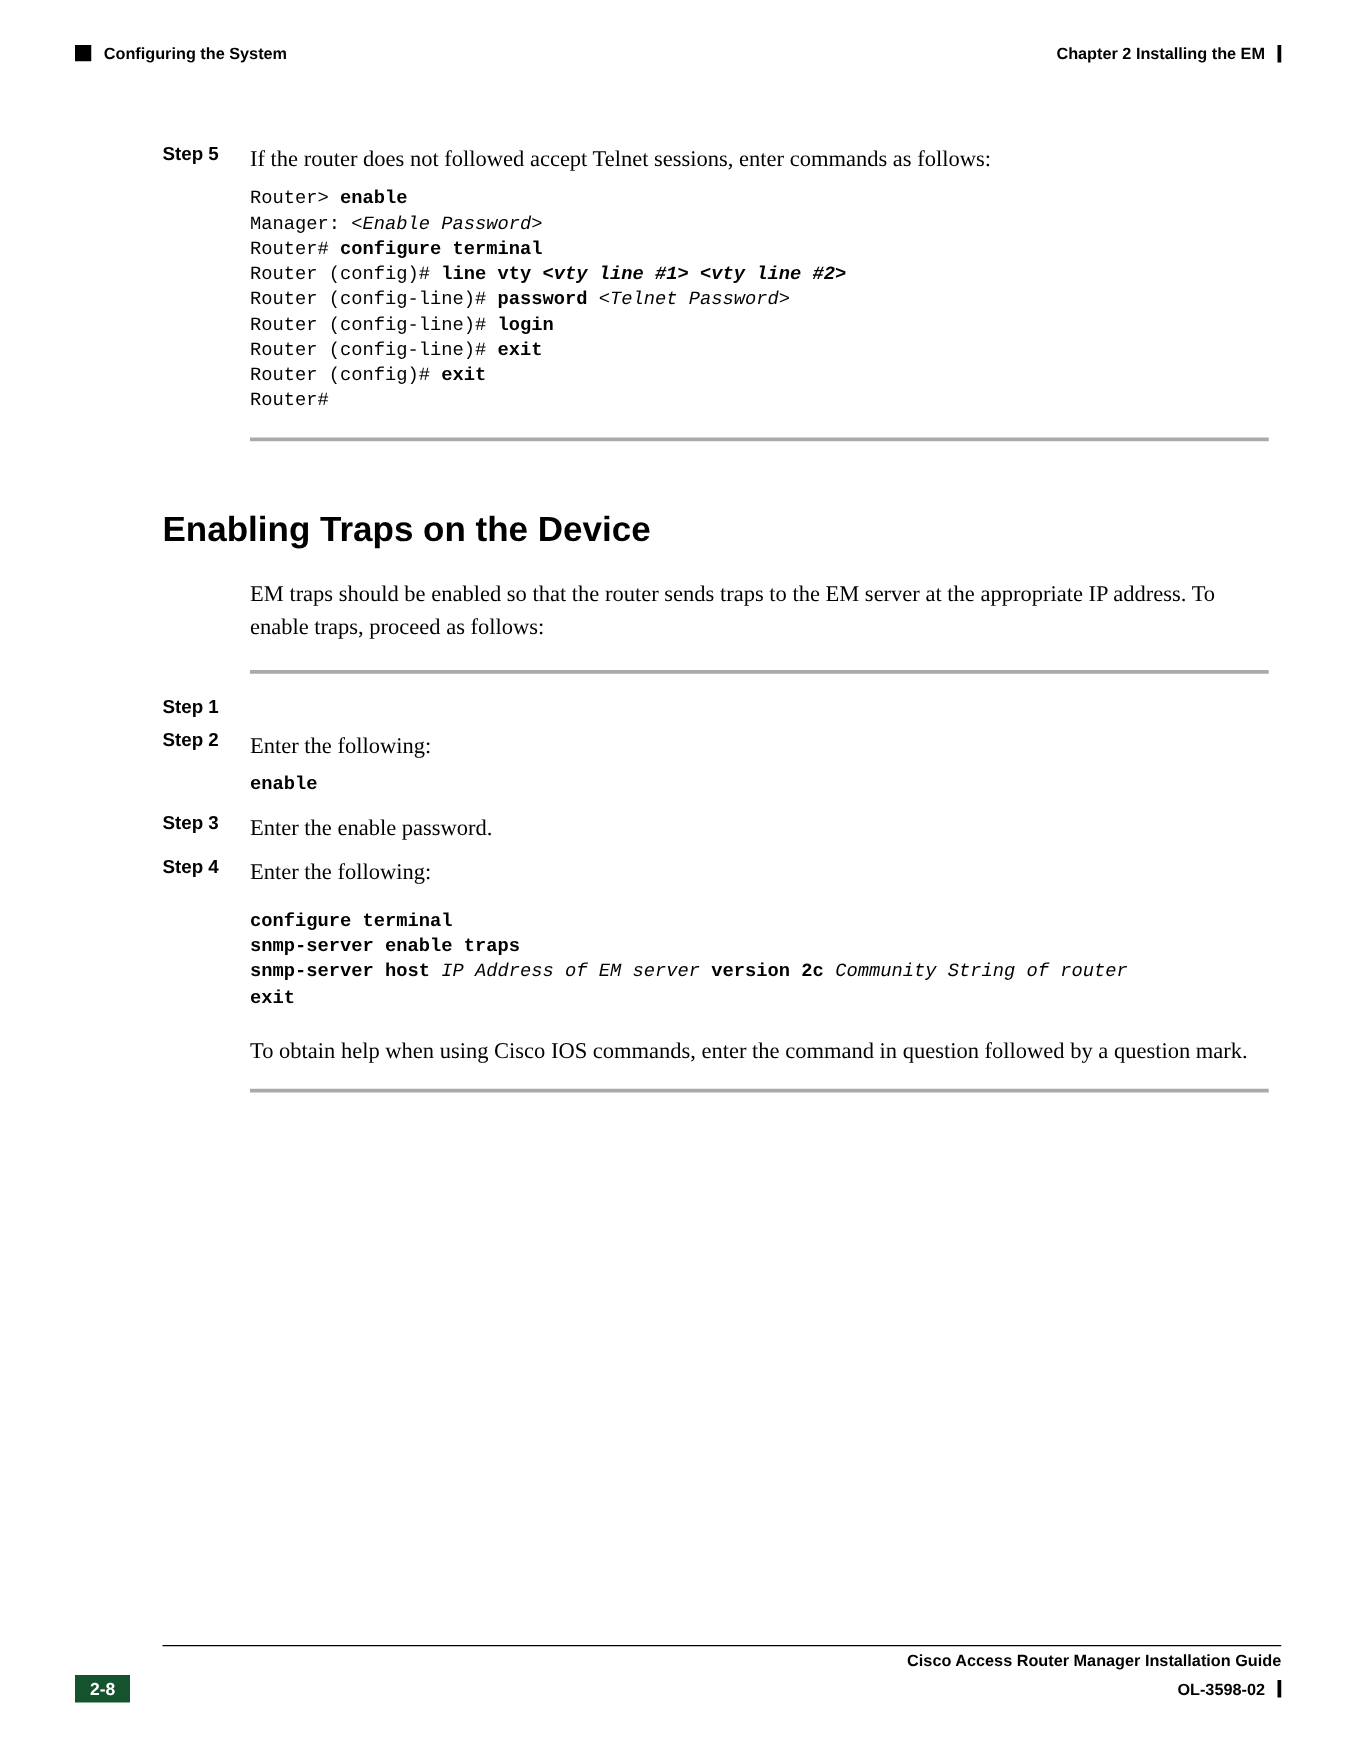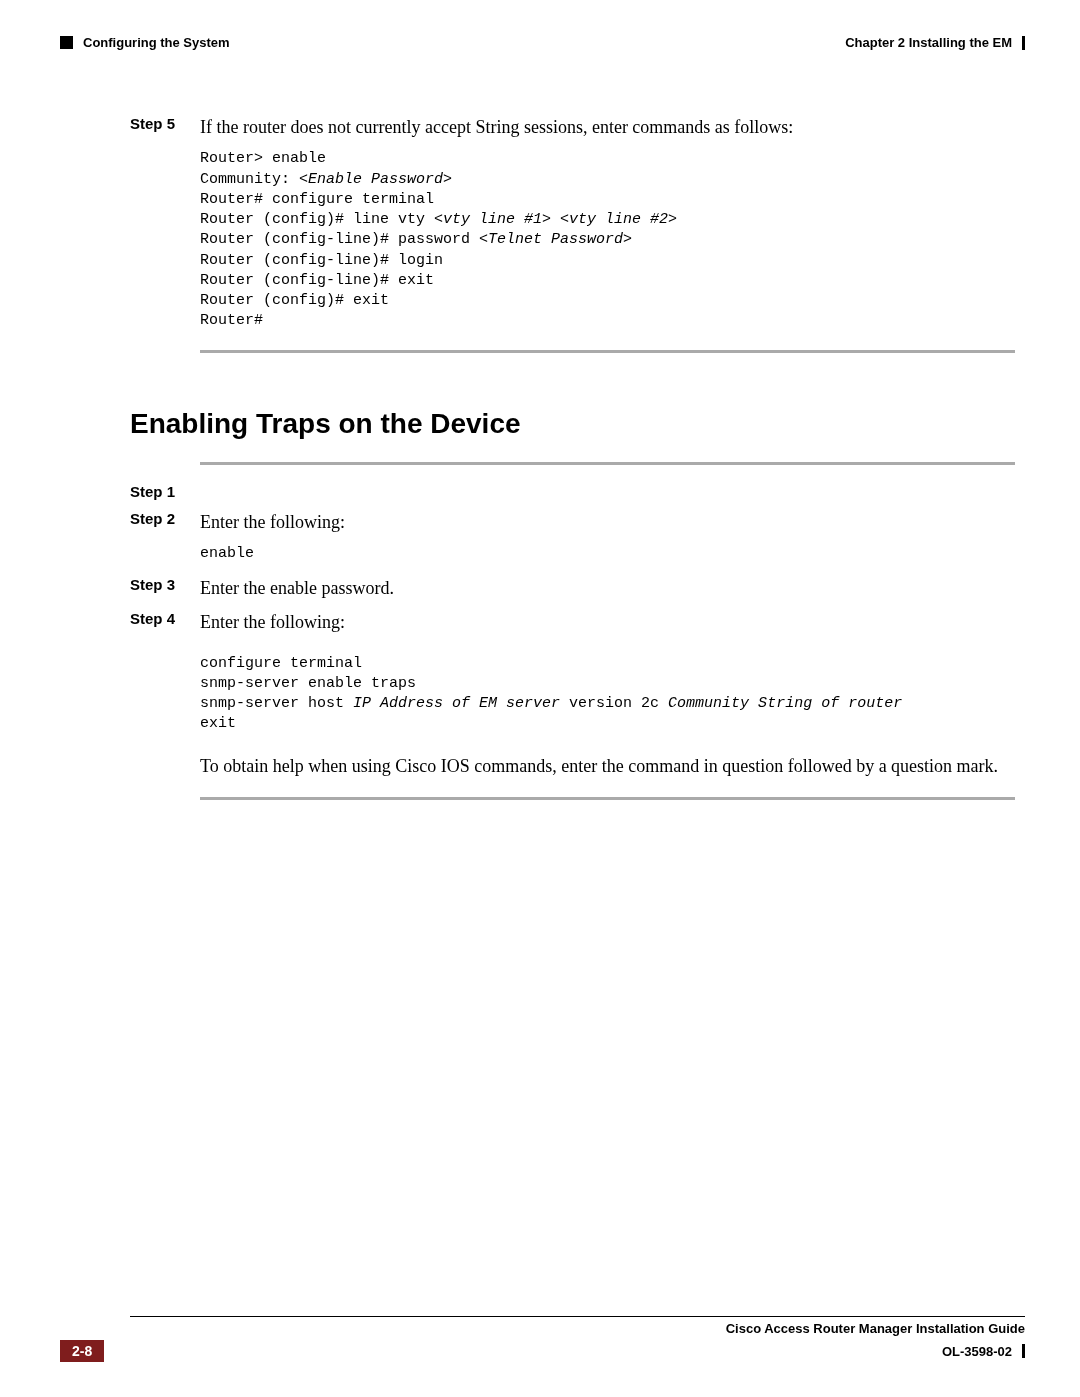--- a/index.html
+++ b/index.html
@@ -90,21 +90,21 @@
     margin: 15px 0 0 70px;
   }
   .h2 {
     font-family: Arial, Helvetica, sans-serif;
     font-weight: bold;
     font-size: 28px;
     margin-top: 55px;
     margin-bottom: 22px;
     margin-left: 0;
   }
-  .code-inline-b { font-weight: normal; }
+  .code-inline-b { font-weight: bold; }
   .code-inline-i { font-style: italic; }
   .footer {
     position: absolute;
     bottom: 35px;
     left: 60px;
     right: 55px;
   }
   .footer-rule {
     border-top: 1.5px solid #000;
     margin-left: 70px;
@@ -118,21 +118,21 @@
     text-align: right;
   }
   .footer-bottom {
     display: flex;
     justify-content: space-between;
     align-items: center;
     margin-top: 4px;
   }
   .page-tab {
     display: inline-block;
-    background: #7f1d1d;
+    background: #14532d;
     color: #fff;
     font-family: Arial, Helvetica, sans-serif;
     font-weight: bold;
     font-size: 14px;
     padding: 3px 12px;
   }
   .doc-id {
     font-family: Arial, Helvetica, sans-serif;
     font-weight: bold;
     font-size: 13px;
@@ -158,38 +158,39 @@
     <div class="header-right">
       <span>Chapter 2      Installing the EM</span>
       <div class="vbar"></div>
     </div>
   </div>
 
   <div class="content">
 
     <div class="step-row">
       <div class="step-label">Step 5</div>
-      <div class="step-text">If the router does not currently accept String sessions, enter commands as follows:</div>
+      <div class="step-text">If the router does not followed accept Telnet sessions, enter commands as follows:</div>
     </div>
 
     <div class="code-block"><span>Router&gt; </span><span class="code-inline-b">enable</span>
-<span>Community: </span><span class="code-inline-i">&lt;Enable Password&gt;</span>
+<span>Manager: </span><span class="code-inline-i">&lt;Enable Password&gt;</span>
 <span>Router# </span><span class="code-inline-b">configure terminal</span>
 <span>Router (config)# </span><span class="code-inline-b">line vty </span><span class="code-inline-b code-inline-i">&lt;vty line #1&gt; &lt;vty line #2&gt;</span>
 <span>Router (config-line)# </span><span class="code-inline-b">password </span><span class="code-inline-i">&lt;Telnet Password&gt;</span>
 <span>Router (config-line)# </span><span class="code-inline-b">login</span>
 <span>Router (config-line)# </span><span class="code-inline-b">exit</span>
 <span>Router (config)# </span><span class="code-inline-b">exit</span>
 <span>Router#</span></div>
 
 
     <hr class="hr-gray">
 
     <div class="h2">Enabling Traps on the Device</div>
 
+    <div class="body-text-noindent">EM traps should be enabled so that the router sends traps to the EM server at the appropriate IP address. To enable traps, proceed as follows:</div>
 
     <hr class="hr-gray" style="margin-top:22px; margin-bottom:18px;">
 
     <div class="step-row">
       <div class="step-label">Step 1</div>
     </div>
 
     <div class="step-row">
       <div class="step-label">Step 2</div>
       <div class="step-text">Enter the following:</div>

